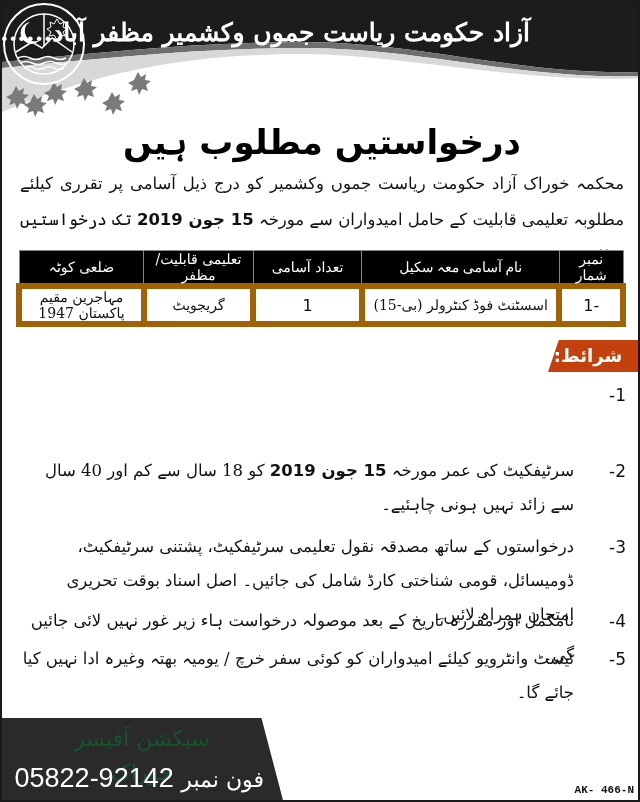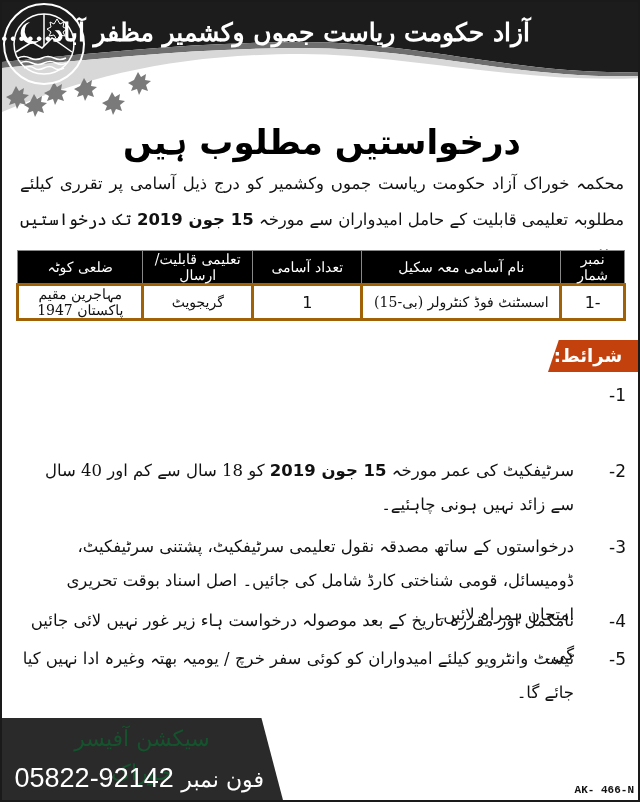--- a/index.html
+++ b/index.html
@@ -35,26 +35,26 @@
     .jobs-table {
       position: absolute; left: 14px; top: 248px; width: 610px;
       border-collapse: collapse; direction: rtl;
       font-family: "DejaVu Serif", serif; font-size: 14px;
     }
     .jobs-table th {
       background: #000000; color: #fff; font-weight: normal;
       height: 30px; border: 1px solid #888; text-align: center; padding: 0 4px;
     }
     .jobs-table td {
-      height: 30px; border: 3px solid #a16207; text-align: center; padding: 0 4px;
+      height: 30px; border: 6px solid #a16207; text-align: center; padding: 0 4px;
       font-size: 14px;
     }
     .jobs-table td.num { font-family: "DejaVu Sans", sans-serif; font-size: 16px; }
     .col-serial { width: 64px; }
-    .col-title { width: 200px; }
+    .col-title { width: 200px; font-family: Liberation Serif, serif; }
     .col-count { width: 110px; }
     .col-qual { width: 110px; }
     .col-quota { width: 126px; }
 
     
     .cond-tag {
       position: absolute; right: 0; top: 338px; width: 90px; height: 32px;
       background: #c2410c; color: #fff; clip-path: polygon(12% 0, 100% 0, 100% 100%, 0 100%);
       direction: rtl; text-align: center; font-family: "DejaVu Sans", sans-serif;
       font-weight: bold; font-size: 18px; line-height: 32px; padding-right: 10px;
@@ -132,21 +132,21 @@
   <div class="intro">
     <span>محکمہ خوراک آزاد حکومت ریاست جموں وکشمیر کو درج ذیل آسامی پر تقرری کیلئے مطلوبہ تعلیمی قابلیت کے حامل امیدواران سے مورخہ </span><b>15 جون 2019</b><span> تک درخواستیں مطلوب ہیں:-</span>
   </div>
 
   <table class="jobs-table">
     <thead>
       <tr>
         <th class="col-serial">نمبر شمار</th>
         <th class="col-title">نام آسامی معہ سکیل</th>
         <th class="col-count">تعداد آسامی</th>
-        <th class="col-qual">تعلیمی قابلیت/ ارسال</th>
+        <th class="col-qual">تعلیمی قابلیت/ مظفر</th>
         <th class="col-quota">ضلعی کوٹہ</th>
       </tr>
     </thead>
     <tbody>
       <tr>
         <td class="num">-1</td>
         <td>اسسٹنٹ فوڈ کنٹرولر (بی-15)</td>
         <td class="num">1</td>
         <td>گریجویٹ</td>
         <td>مہاجرین مقیم پاکستان 1947</td>

